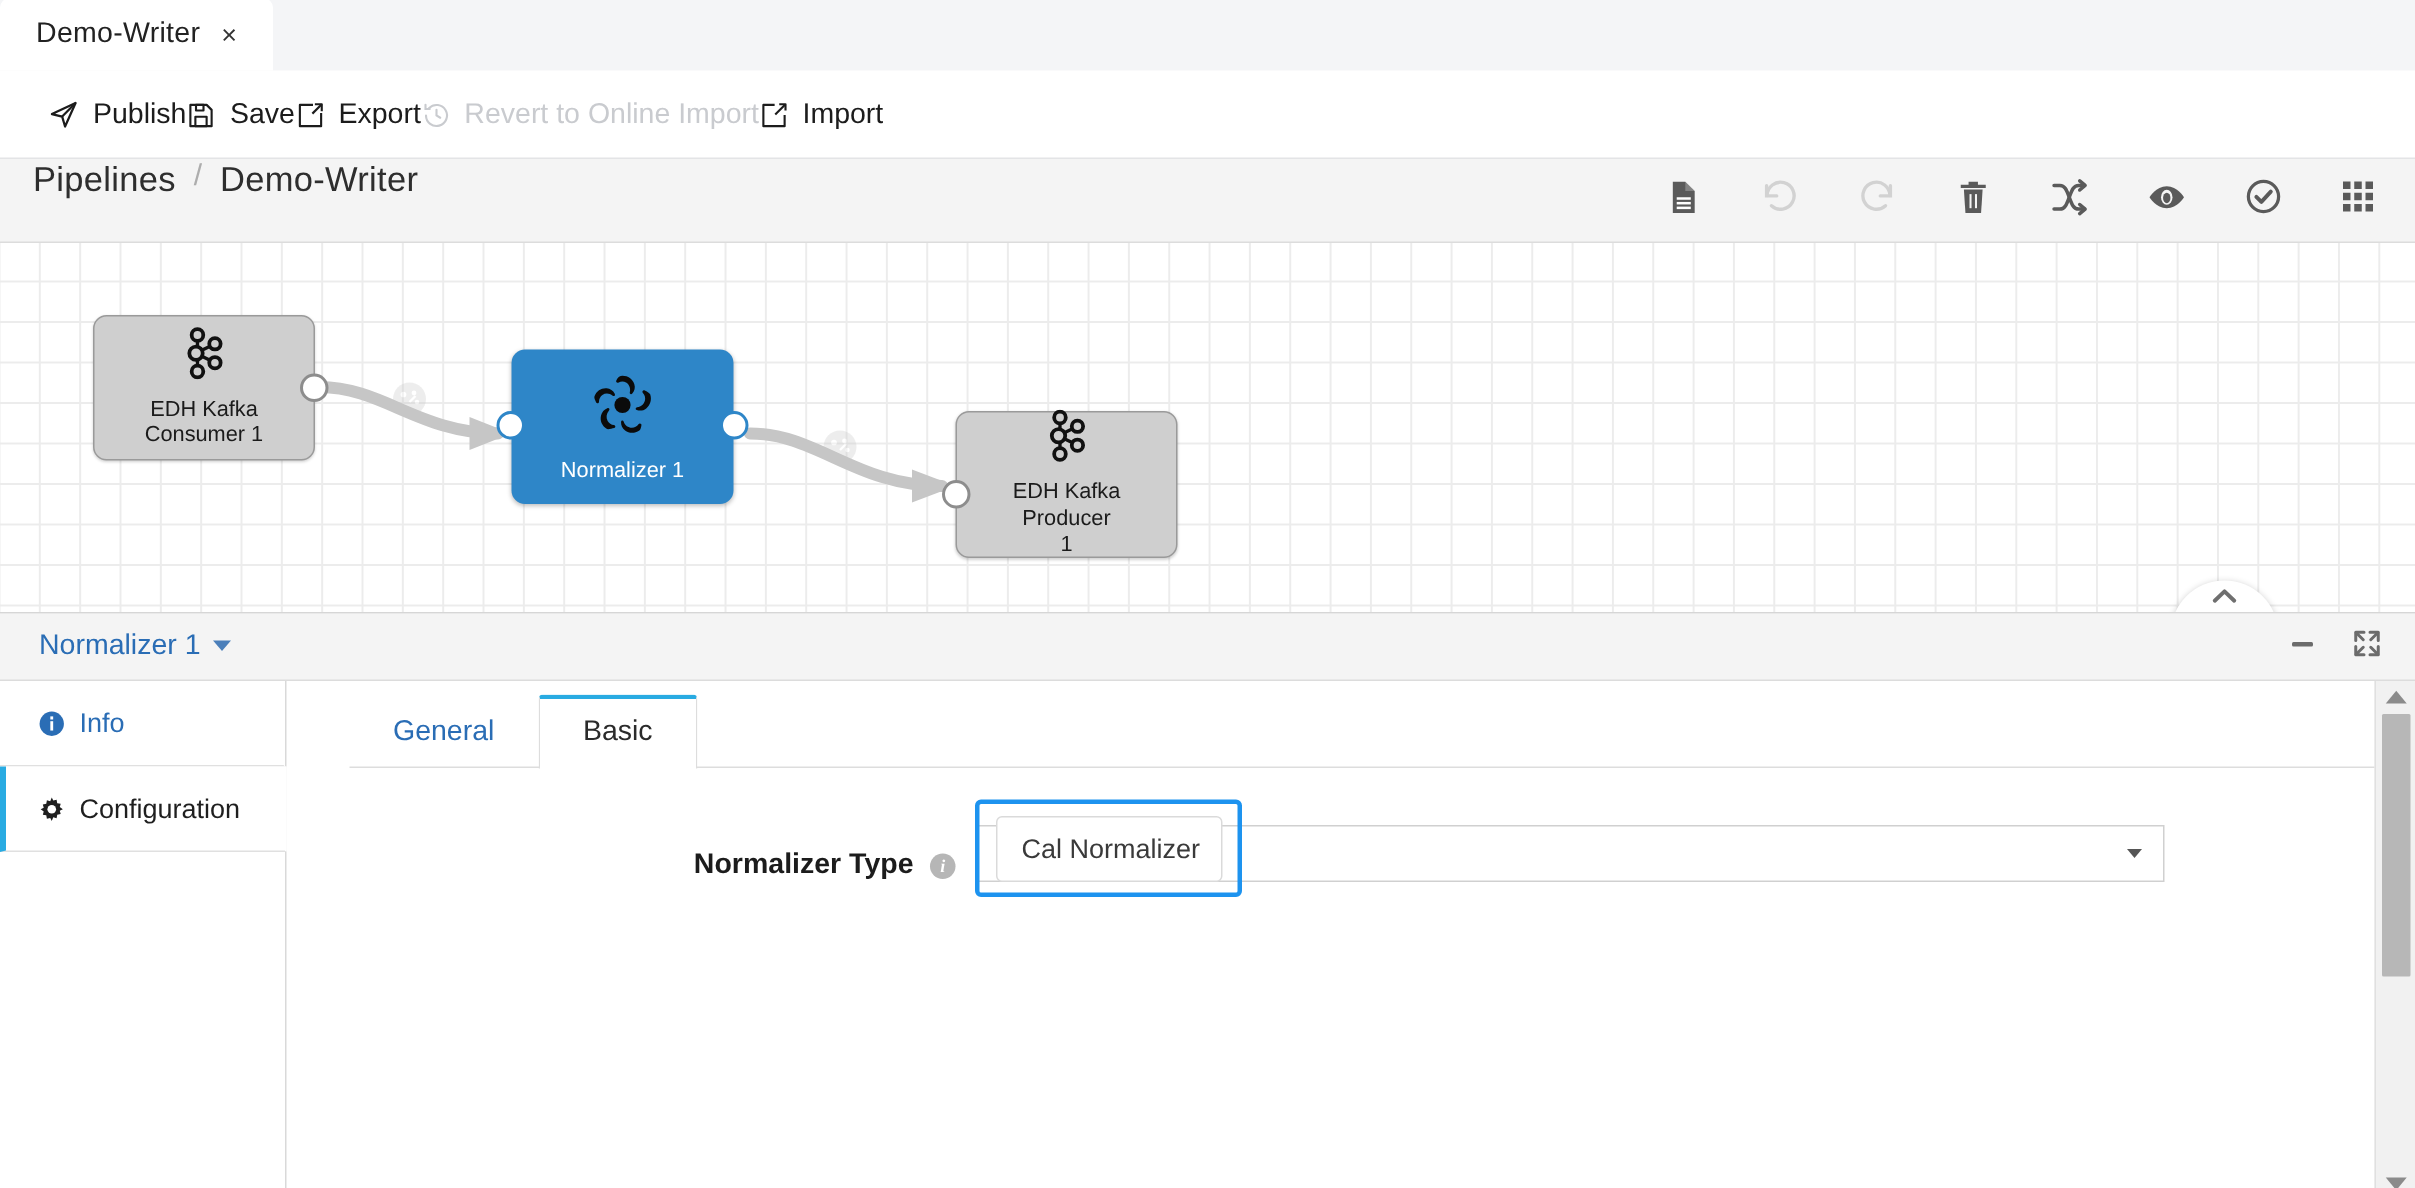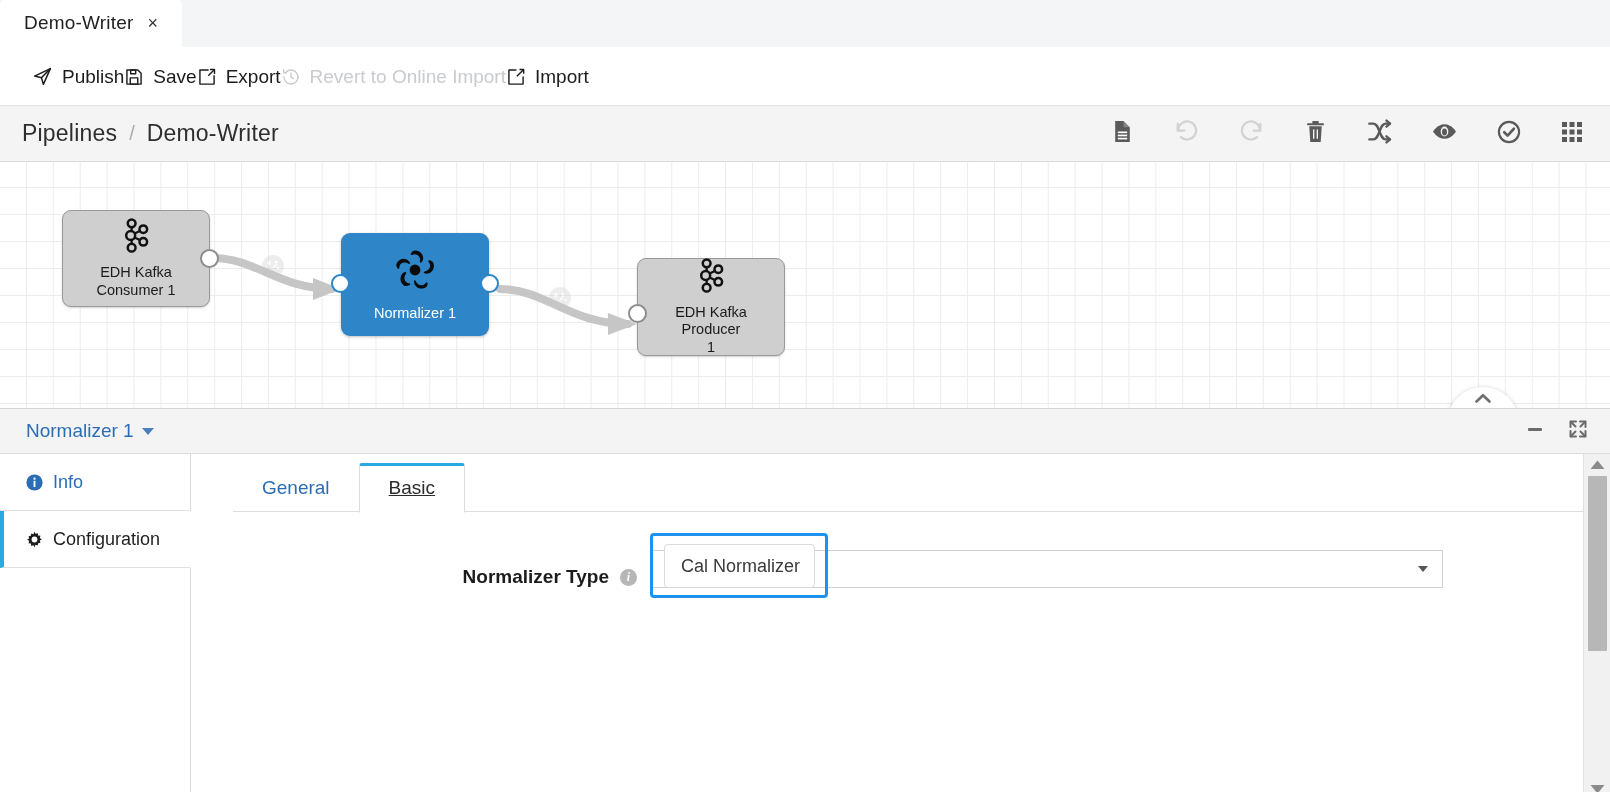--- a/index.html
+++ b/index.html
@@ -52,21 +52,20 @@
     white-space: nowrap;
   }
   .action-item.disabled { color: #c9cbcf; cursor: default; }
   .action-item svg { display: block; }
 
   
   .bc-header {
     height: 56px;
     background: #f4f4f4;
     display: flex;
-    align-items: center;
     padding: 0 26px 0 22px;
     border-bottom: 1px solid #dcdcdc;
   }
   .bc-text { font-size: 23px; color: #2e2e2e; letter-spacing: .2px; }
   .bc-sep { font-size: 20px; color: #adadad; margin: 0 12px; }
   .bc-icons { margin-left: auto; display: flex; align-items: center; gap: 38px; }
   .bc-icons .ic { cursor: pointer; color: #5a5a5a; display: block; }
   .bc-icons .ic.disabled { color: #d2d2d2; cursor: default; }
 
   
@@ -185,21 +184,21 @@
     color: #2a6db5; position: relative; z-index: 1;
   }
   .ttab.active {
     color: #2b2b2b;
     background: #ffffff;
     border: 1px solid #dddddd;
     border-top: 3px solid #29abe2;
     border-bottom: 1px solid #ffffff;
     padding-top: 11px; padding-bottom: 13px;
     margin-bottom: -1px;
-    border-top-left-radius: 3px; border-top-right-radius: 3px; text-decoration: underline;
+    border-top-left-radius: 3px; border-top-right-radius: 3px;
   }
 
   .form-area { flex: 1; padding: 38px 0 0 0; overflow: hidden; }
   .form-row { display: flex; align-items: center; }
   .field-label {
     width: 460px; flex: 0 0 460px;
     text-align: right; padding-right: 14px;
     font-size: 19px; font-weight: bold; color: #1c1c1c;
     display: flex; align-items: center; justify-content: flex-end; gap: 11px; margin-top: 16px;
   }
@@ -447,21 +446,21 @@
         <circle cx="32" cy="32" r="7.2"></circle>
       </svg>
     </span>
     <div class="node-label">
       <div>Normalizer 1</div>
     </div>
     <div class="port blue" style="left:-10px; top:41px;"></div>
     <div class="port blue" style="right:-10px; top:41px;"></div>
   </div>
 
-  <div class="node gray" style="left:637px; top:96px; width:148px; height:98px;">
+  <div class="node gray" style="left:637px; top:112px; width:148px; height:98px;">
     <span>
       <svg width="33" height="35" viewBox="0 0 34 36" fill="none" stroke="#111" stroke-width="2.6">
         <circle cx="12" cy="5.5" r="4"></circle>
         <circle cx="12" cy="30.5" r="4"></circle>
         <circle cx="11" cy="18" r="4.6"></circle>
         <circle cx="24" cy="11.5" r="3.9"></circle>
         <circle cx="24" cy="24.5" r="3.9"></circle>
         <path d="M15 16 L21 13" stroke-width="2.3"></path>
         <path d="M15 20 L21 23" stroke-width="2.3"></path>
         <path d="M12 9.5 L12 13.5" stroke-width="2.3"></path>

